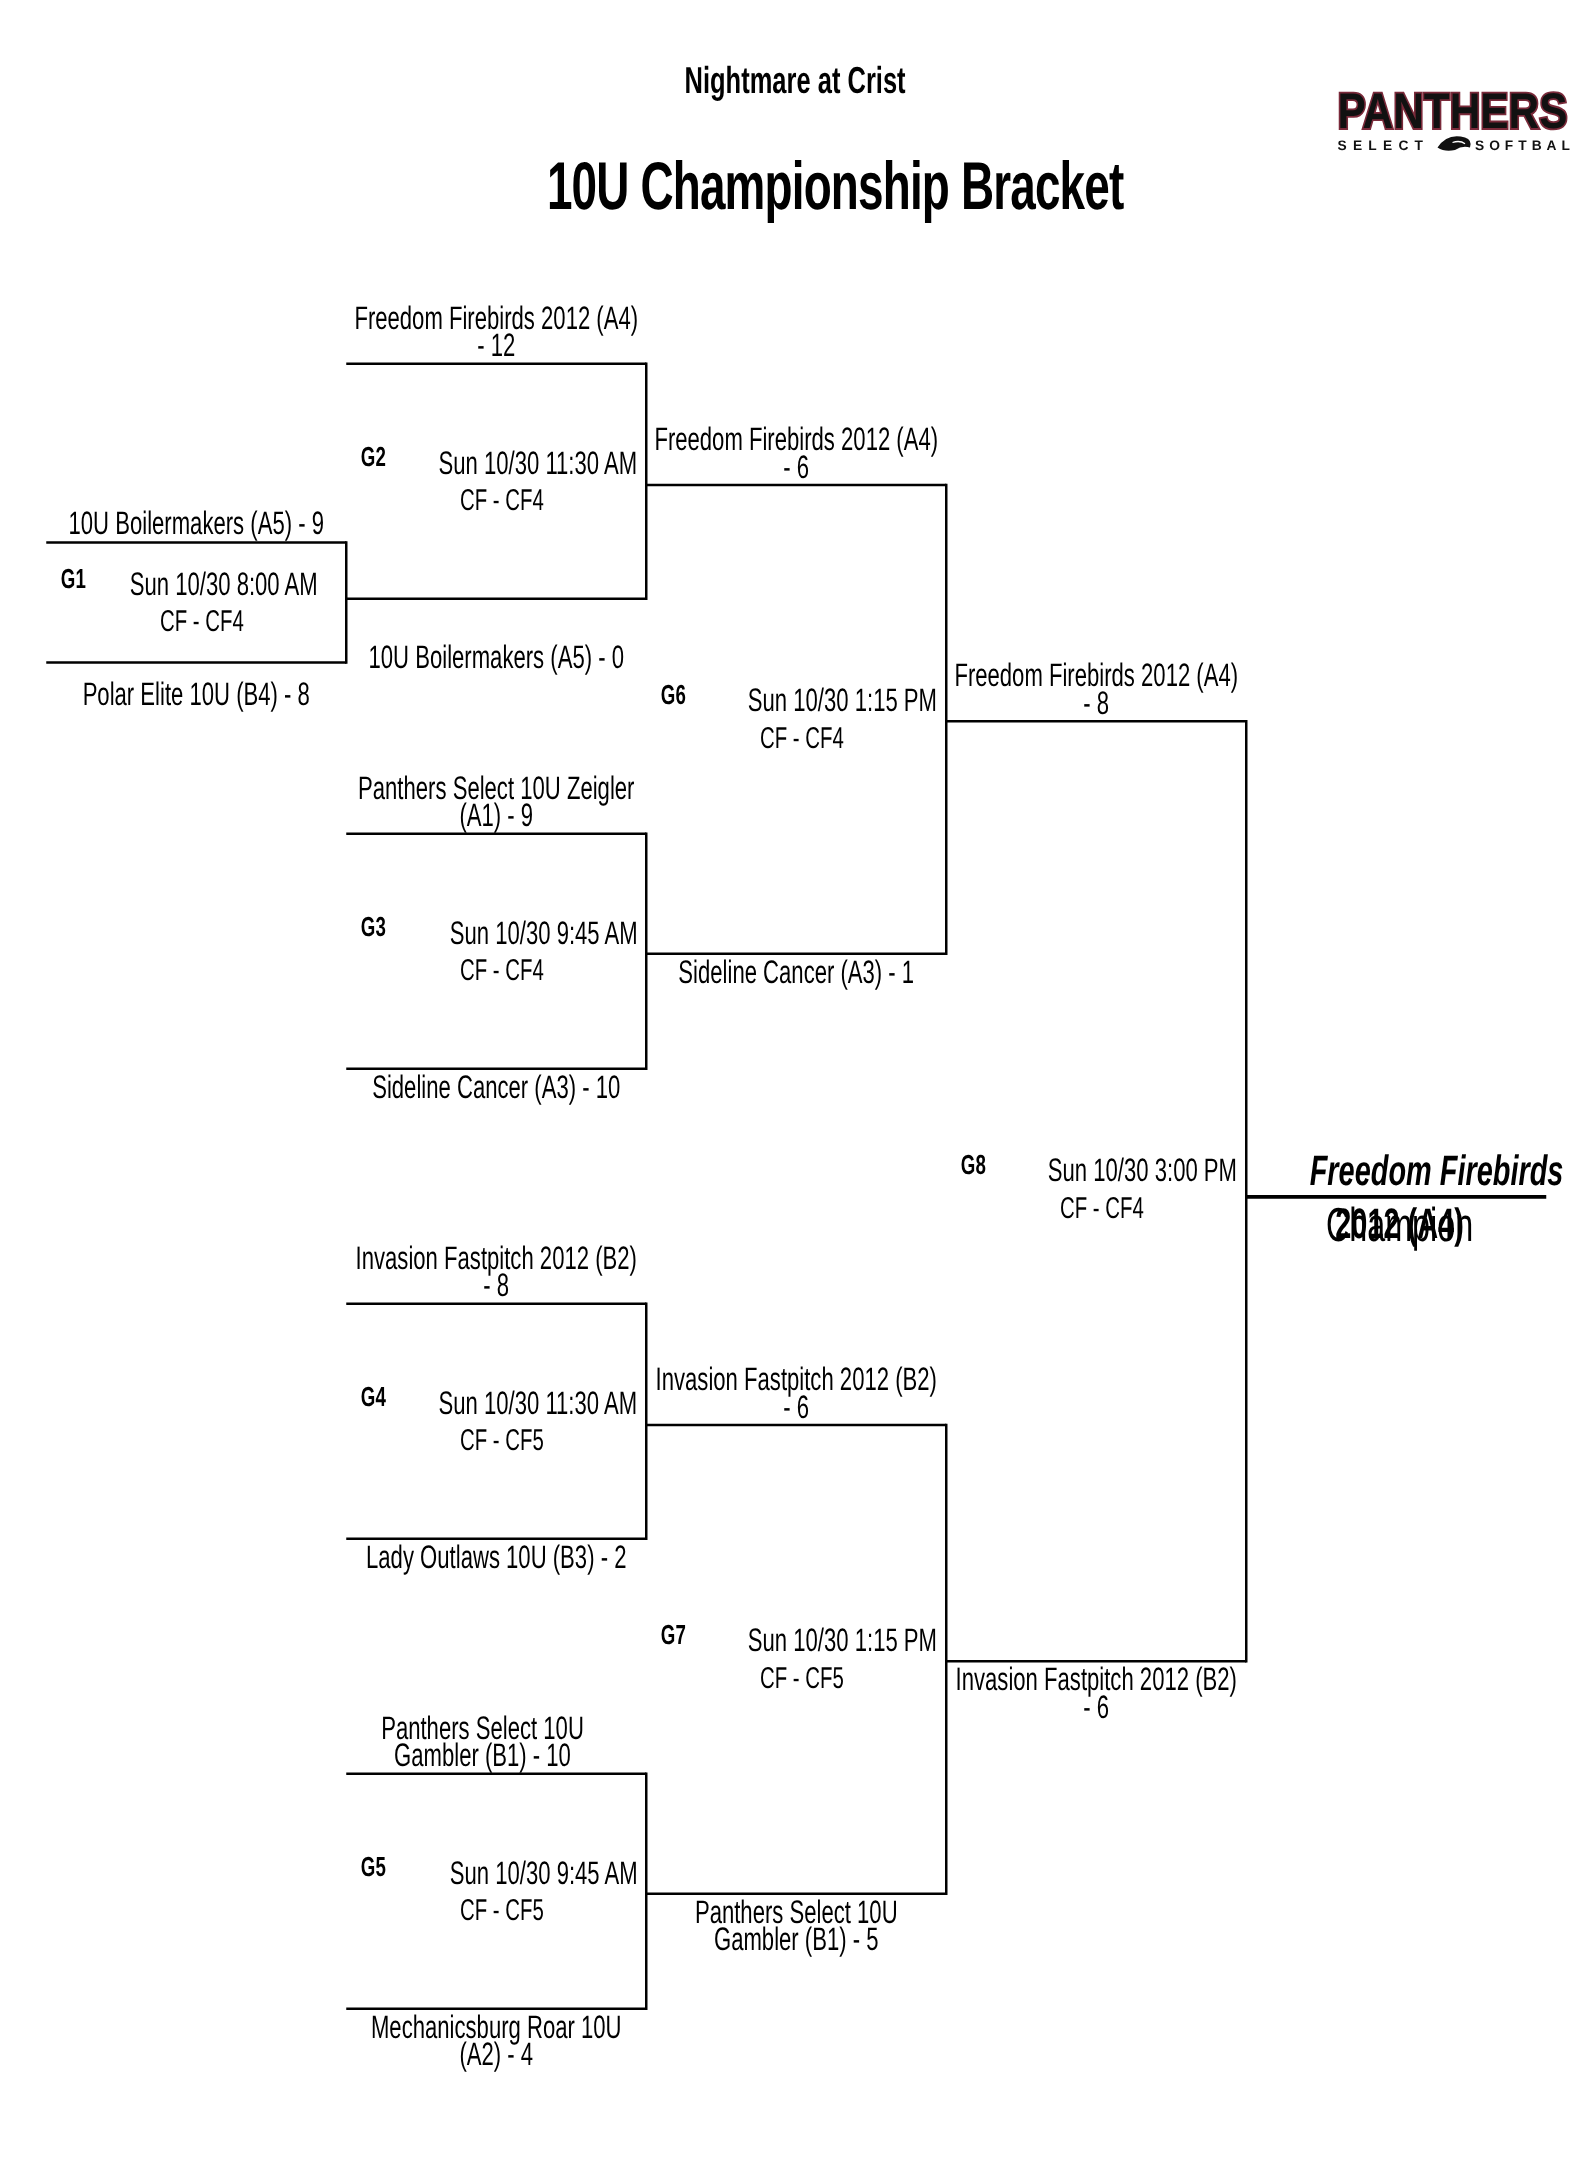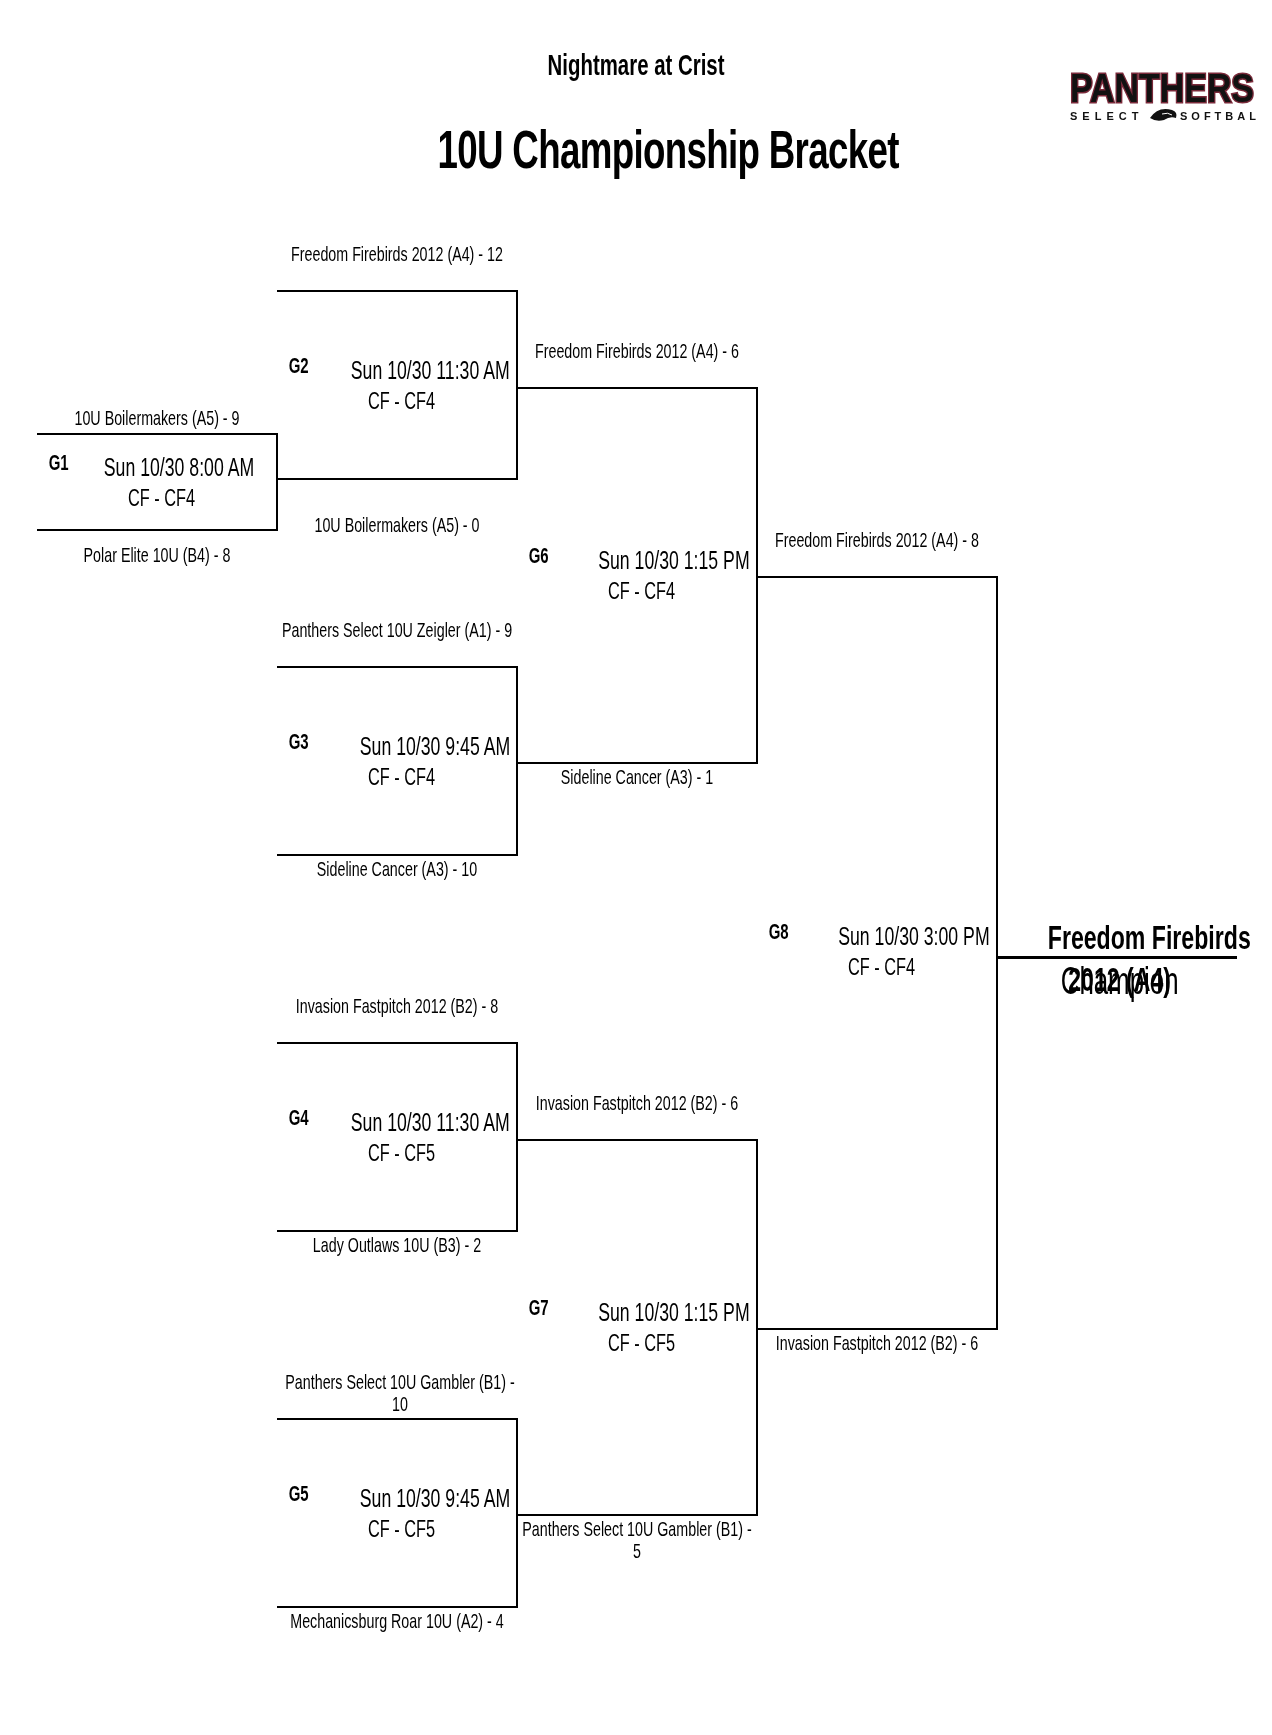--- a/index.html
+++ b/index.html
@@ -5,26 +5,26 @@
   html, body { margin: 0; padding: 0; background: #ffffff; }
   body { width: 1272px; height: 1735px; position: relative; overflow: hidden;
          font-family: "Liberation Sans", sans-serif; color: #000; }
   .abs { position: absolute; }
   .condensed { display: inline-block; transform: scaleX(0.68); transform-origin: center center; white-space: nowrap; }
   .event-title { left: 0; width: 1272px; top: 48px; text-align: center; font-size: 30px; font-weight: bold; }
   .page-title { left: 0; width: 1272px; top: 118px; text-align: center; font-size: 54px; font-weight: bold; letter-spacing: -1px; padding-left: 32px; }
   .logo { left: 1066px; top: 66px; width: 192px; height: 62px; }
   .line-h { position: absolute; height: 2px; background: #000; }
   .line-v { position: absolute; width: 2px; background: #000; }
-  .team { position: absolute; width: 240px; text-align: center; font-size: 21px; line-height: 22px; }
+  .team { position: absolute; width: 240px; text-align: center; font-size: 26px; line-height: 22px; }
   .team .condensed { white-space: normal; width: 340px; margin-left: -50px; }
   .game-label { position: absolute; font-size: 22px; font-weight: bold; }
   .game-time { position: absolute; font-size: 26px; text-align: right; width: 240px; }
   .game-field { position: absolute; font-size: 24px; width: 120px; text-align: left; }
-  .champ-team { position: absolute; left: 1000px; width: 240px; top: 918px; text-align: center; font-size: 34px; font-weight: bold; }
+  .champ-team { position: absolute; left: 1000px; width: 240px; top: 918px; text-align: center; font-size: 34px; font-weight: bold; font-style: italic; }
   .champ-label { position: absolute; left: 1000px; width: 240px; top: 960px; text-align: center; font-size: 38px; }
   .champ-sub { position: absolute; left: 1000px; width: 240px; top: 960px; text-align: center; font-size: 34px; font-weight: bold; }
 </style>
 </head>
 <body>
 
 <div class="abs event-title">
   <span class="condensed">Nightmare at Crist</span>
 </div>
 <div class="abs page-title">
@@ -85,21 +85,21 @@
 
 <div class="team" style="left:277px; top:243px;"><span class="condensed">Freedom Firebirds 2012 (A4) - 12</span></div>
 <div class="team" style="left:277px; top:482px;margin-top:32px;"><span class="condensed">10U Boilermakers (A5) - 0</span></div>
 
 <div class="team" style="left:277px; top:619px;"><span class="condensed">Panthers Select 10U Zeigler (A1) - 9</span></div>
 <div class="team" style="left:277px; top:858px;"><span class="condensed">Sideline Cancer (A3) - 10</span></div>
 
 <div class="team" style="left:277px; top:995px;"><span class="condensed">Invasion Fastpitch 2012 (B2) - 8</span></div>
 <div class="team" style="left:277px; top:1234px;"><span class="condensed">Lady Outlaws 10U (B3) - 2</span></div>
 
-<div class="team" style="left:280px; top:1371px;"><span class="condensed">Panthers Select 10U Gambler (B1) - 10</span></div>
+<div class="team" style="left:266px; top:1371px;"><span class="condensed">Panthers Select 10U Gambler (B1) - 10</span></div>
 <div class="team" style="left:277px; top:1610px;"><span class="condensed">Mechanicsburg Roar 10U (A2) - 4</span></div>
 
 <div class="team" style="left:517px; top:340px;"><span class="condensed">Freedom Firebirds 2012 (A4) - 6</span></div>
 <div class="team" style="left:517px; top:766px;"><span class="condensed">Sideline Cancer (A3) - 1</span></div>
 
 <div class="team" style="left:517px; top:1092px;"><span class="condensed">Invasion Fastpitch 2012 (B2) - 6</span></div>
 <div class="team" style="left:517px; top:1518px;"><span class="condensed">Panthers Select 10U Gambler (B1) - 5</span></div>
 
 <div class="team" style="left:757px; top:529px;"><span class="condensed">Freedom Firebirds 2012 (A4) - 8</span></div>
 <div class="team" style="left:757px; top:1332px;"><span class="condensed">Invasion Fastpitch 2012 (B2) - 6</span></div>

